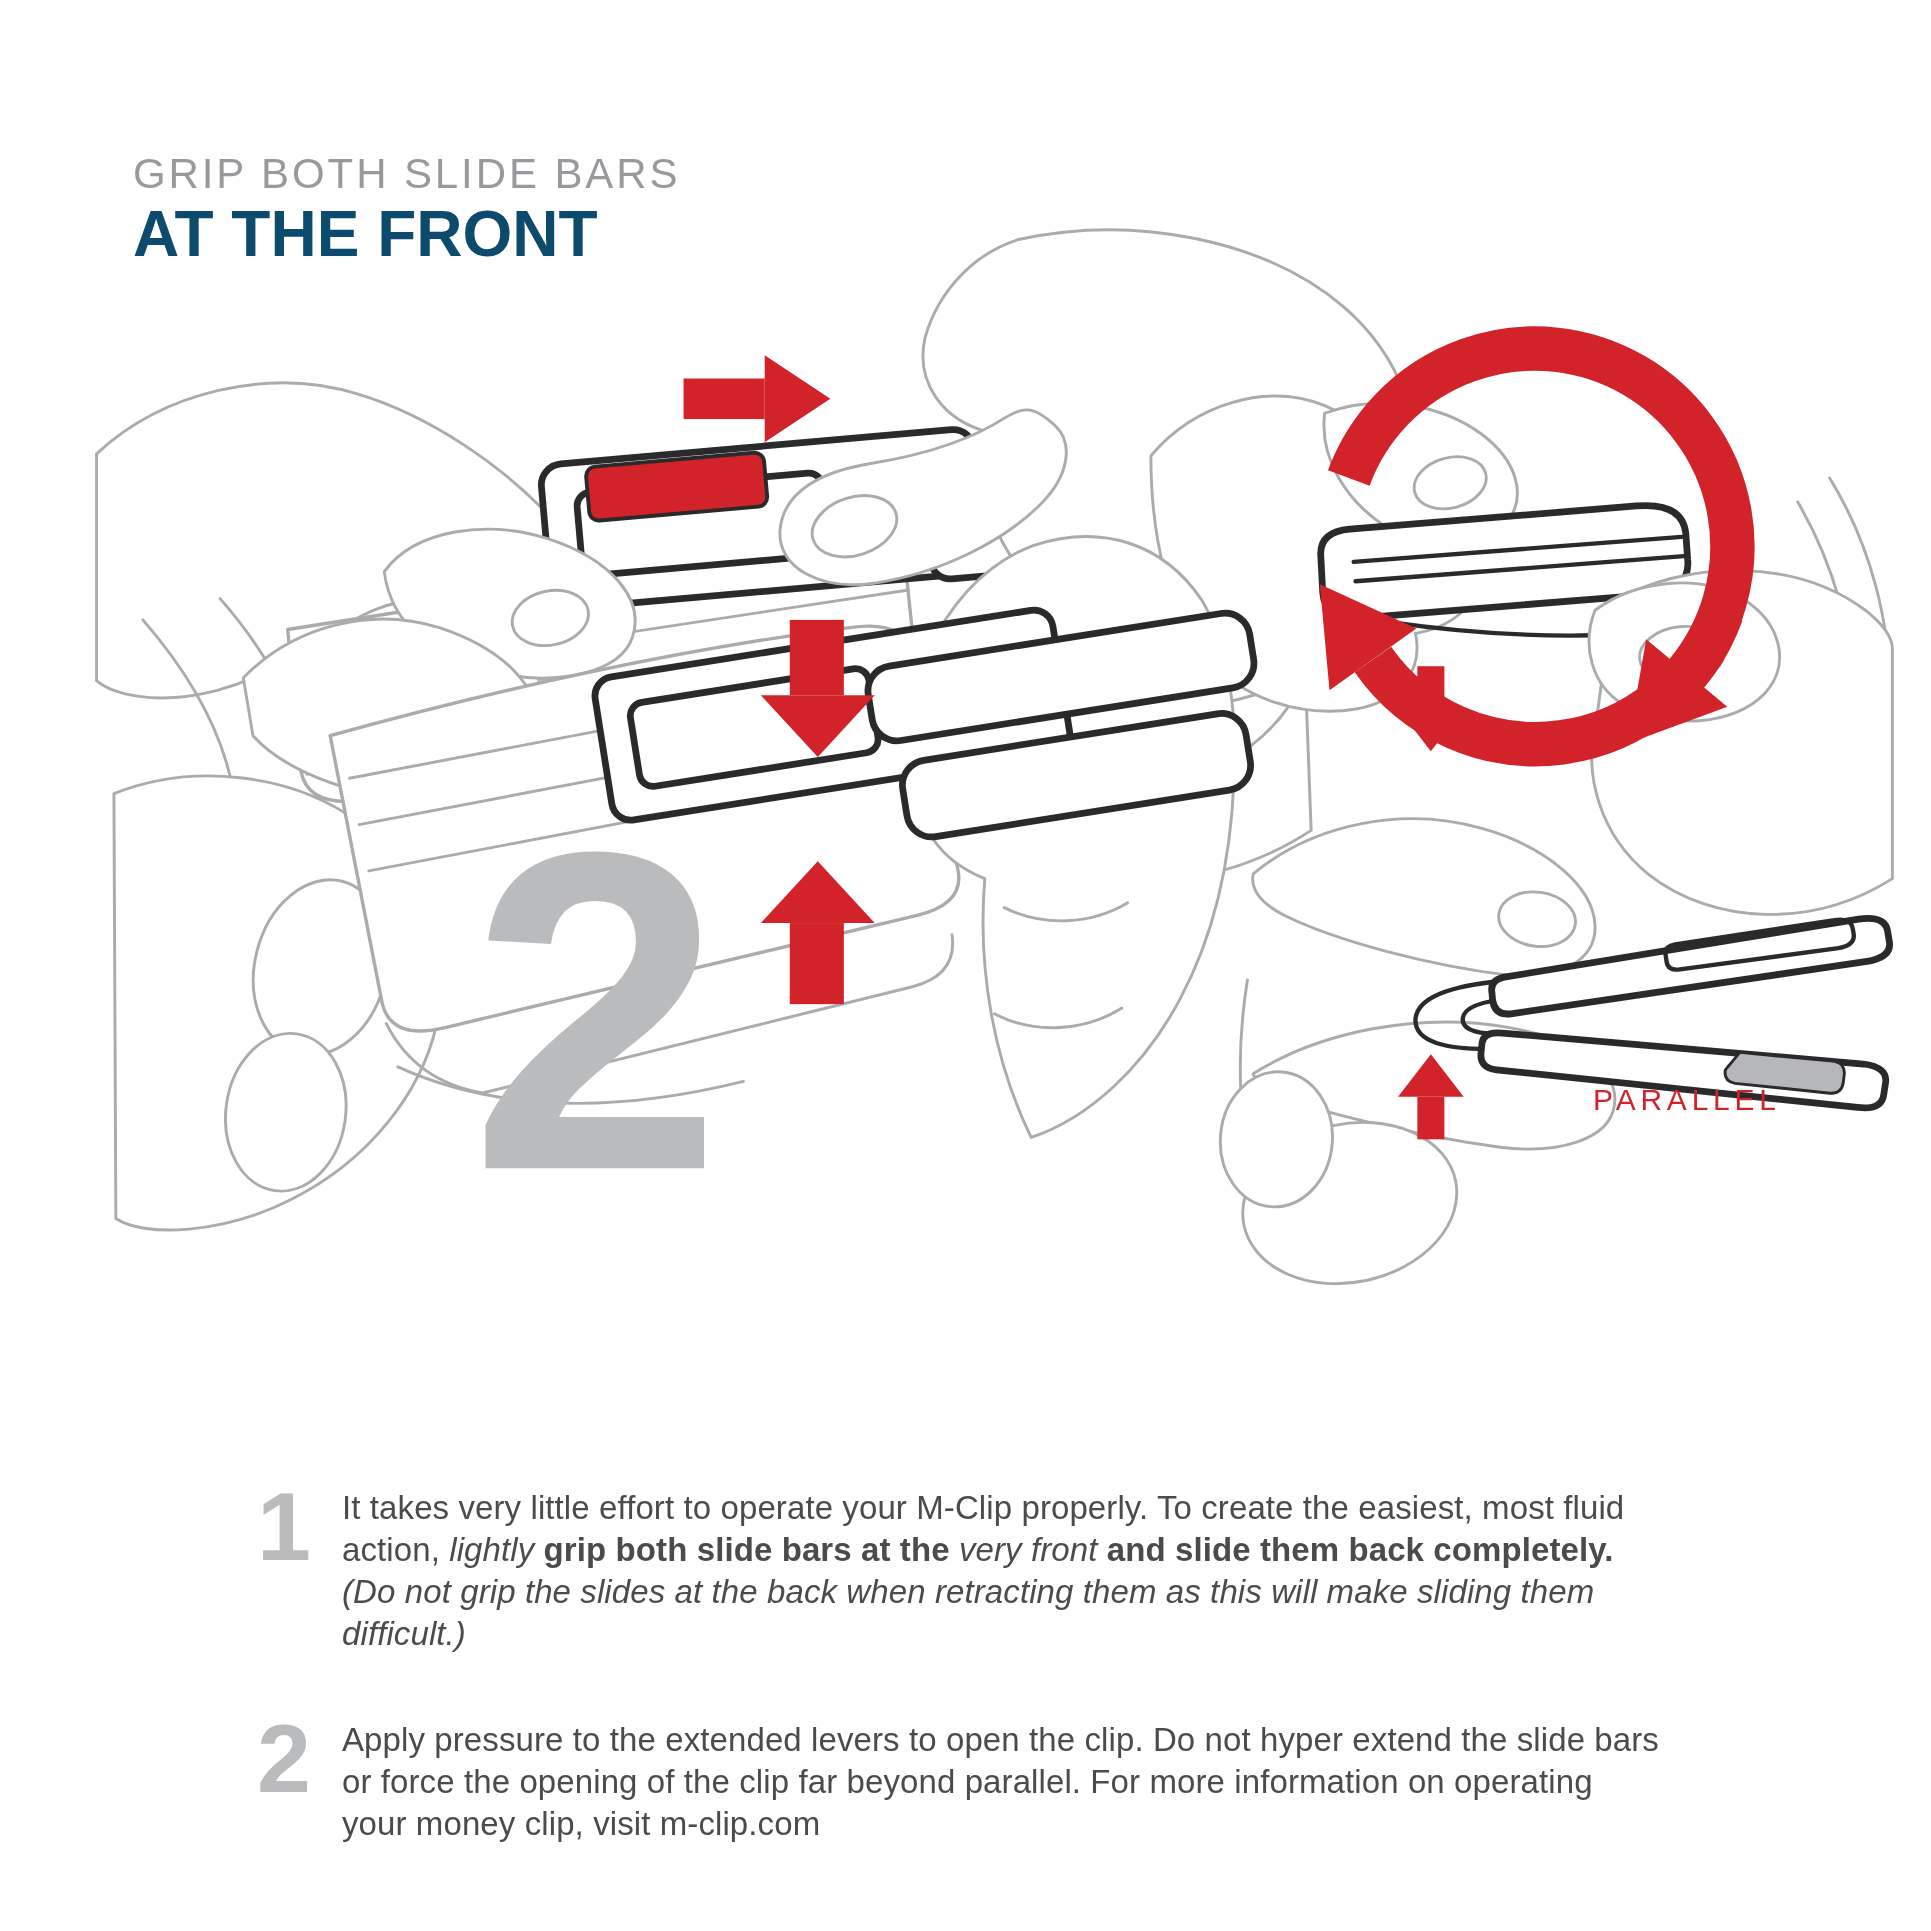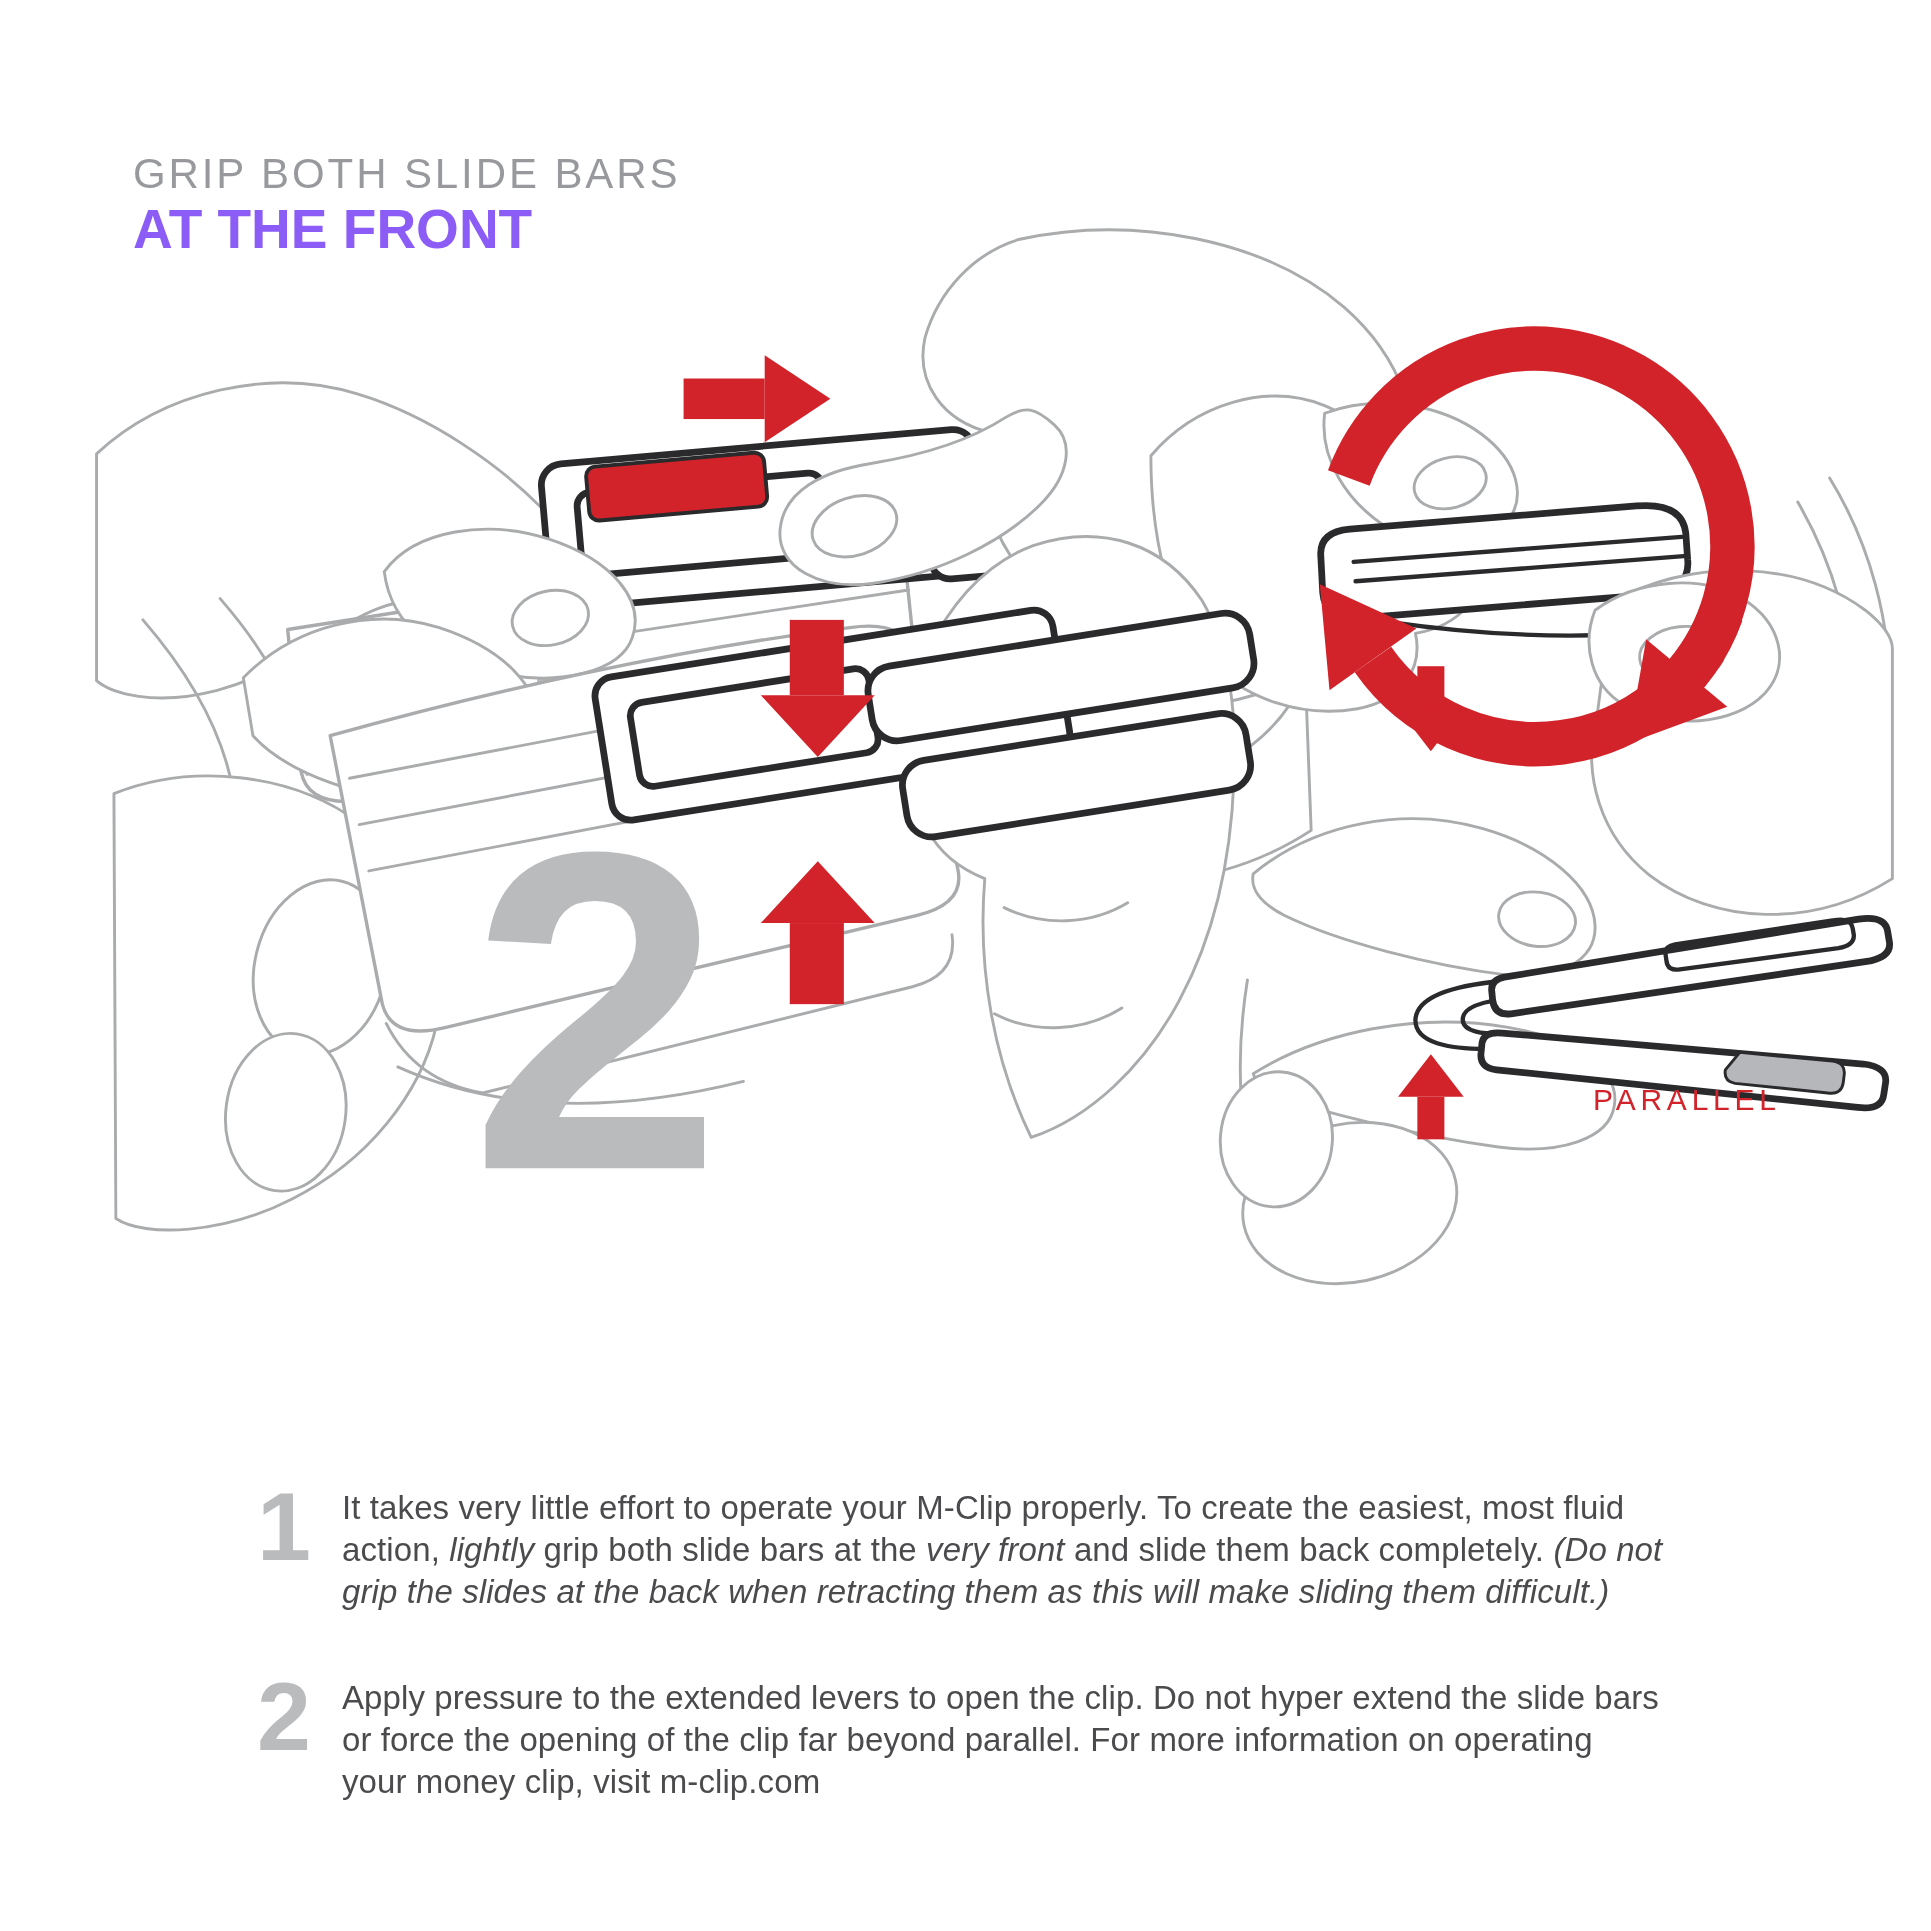--- a/index.html
+++ b/index.html
@@ -11,22 +11,22 @@
     overflow:hidden;
   }
   
   .title-block{position:absolute;left:133px;top:152px;}
   .eyebrow{
     font-size:42px;font-weight:400;letter-spacing:2.9px;
     color:#97999c;line-height:1.05;white-space:nowrap;
   }
   .heading{
     margin-top:5.8px;
-    font-size:55px;font-weight:800;letter-spacing:0px;
-    color:#8b5cf6;line-height:1.0;white-space:nowrap;
+    font-size:64px;font-weight:800;letter-spacing:0px;
+    color:#0c4a6e;line-height:1.0;white-space:nowrap;
   }
   
   .figure-svg{position:absolute;left:0;top:0;}
   .hand{fill:#ffffff;stroke:#a9abad;stroke-width:3;stroke-linejoin:round;stroke-linecap:round;}
   .hand-line{fill:none;stroke:#a9abad;stroke-width:3;stroke-linecap:round;}
   .bill{fill:#ffffff;stroke:#a9abad;stroke-width:3.5;stroke-linejoin:round;}
   .bill-line{fill:none;stroke:#a9abad;stroke-width:3;stroke-linecap:round;}
   .clip{fill:#ffffff;stroke:#2a2a2c;stroke-width:7;stroke-linejoin:round;}
   .clip-thin{fill:none;stroke:#2a2a2c;stroke-width:4.5;stroke-linecap:round;}
   .red-fill{fill:#d2232a;}
@@ -45,21 +45,21 @@
   .step-badge{
     flex:0 0 70px;text-align:right;
     font-size:97px;font-weight:700;color:#b9bbbd;
     line-height:0.82;letter-spacing:-1.9px;
   }
   .step-text{
     margin-left:33px;width:1323px;
     font-size:33px;line-height:42px;color:#4b4b4e;
     letter-spacing:0.1px;
   }
-  .step-text .b{font-weight:400;}
+  .step-text .b{font-weight:700;}
   .step-text .i{font-style:italic;}
   .step-text .bi{font-weight:400;font-style:italic;}
 </style>
 </head>
 <body>
 
 <div class="page">
 
   <div class="title-block">
     <div class="eyebrow">GRIP BOTH SLIDE BARS</div>

